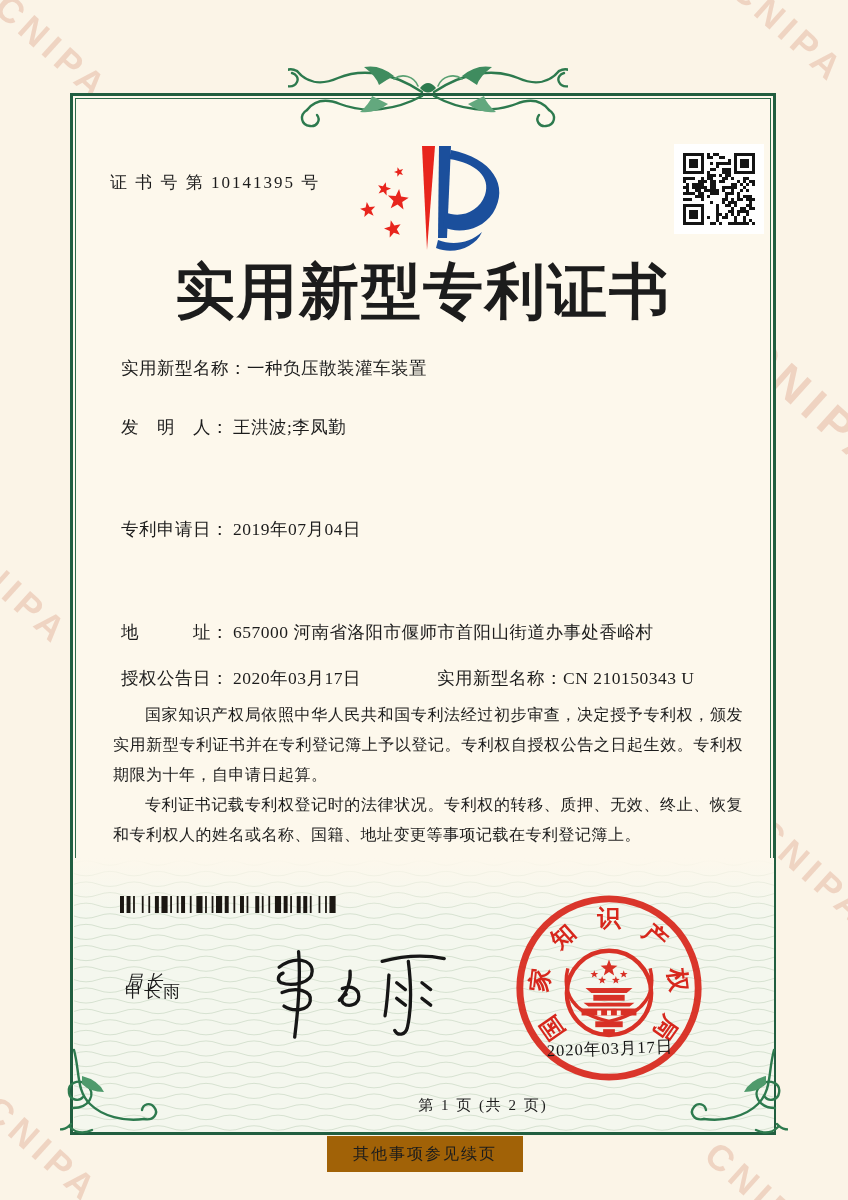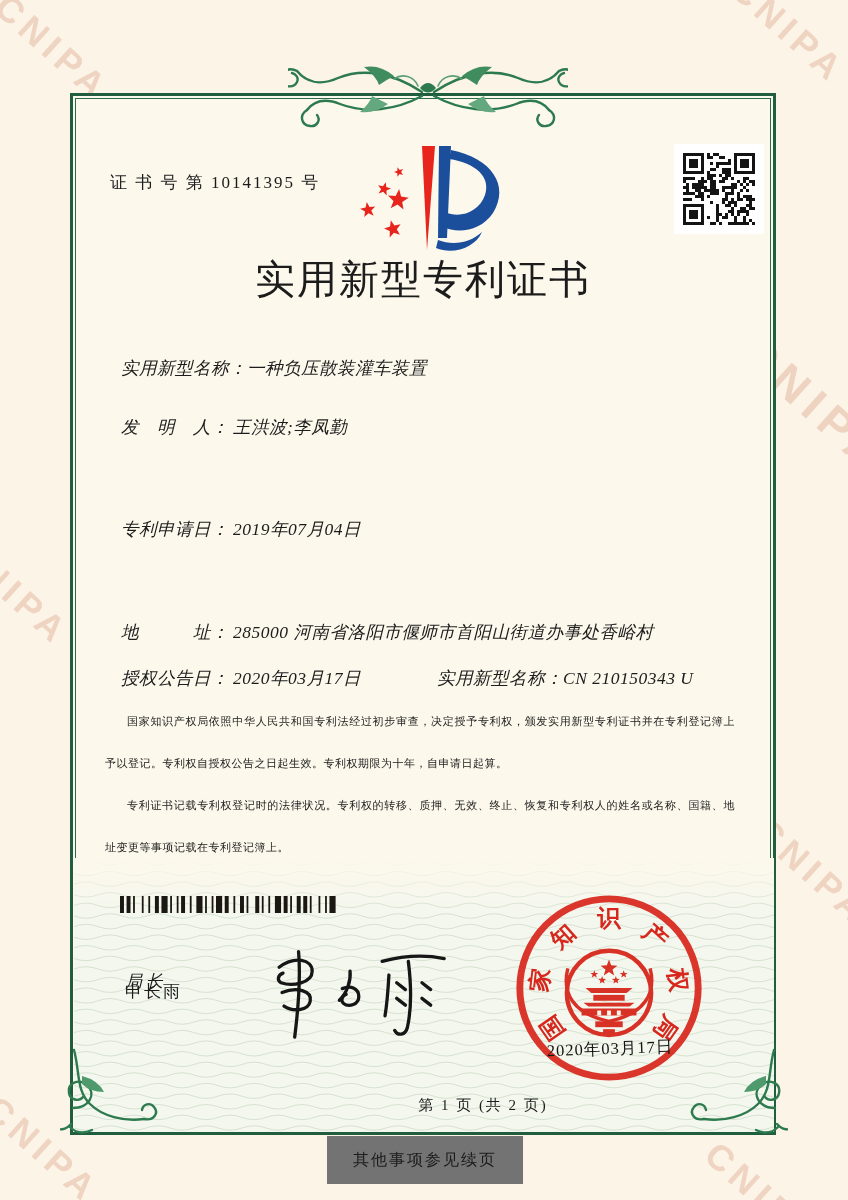--- a/index.html
+++ b/index.html
@@ -18,45 +18,45 @@
   
   .waves{position:absolute;left:74px;top:858px;}
   .wave-fade{position:absolute;left:74px;top:858px;width:700px;height:55px;
              background:linear-gradient(#fdf8ec,rgba(253,248,236,0));}
   .orn{position:absolute;}
   
   .cert-no{position:absolute;left:110px;top:148px;font-size:17px;letter-spacing:2px;margin-top:23px;}
   .logo{position:absolute;left:340px;top:138px;}
   .qr-wrap{position:absolute;left:674px;top:144px;width:90px;height:90px;background:#ffffff;}
   .title{position:absolute;left:70px;width:706px;top:252px;text-align:center;
-         font-size:40px;font-weight:400;letter-spacing:2px;}
-  
-  .row{position:absolute;left:121px;width:640px;font-size:17.5px;letter-spacing:.5px;font-style:italic;}
+         font-size:60px;font-weight:700;letter-spacing:2px;}
+  
+  .row{position:absolute;left:121px;width:640px;font-size:17.5px;letter-spacing:.5px;}
   .lab{display:inline-block;min-width:112px;}
   .pair2{position:absolute;left:316px;top:0;}
   
-  .paras{position:absolute;left:105px;top:700px;width:630px;font-size:11px;
-         line-height:42px;text-align:justify;letter-spacing:.5px;}
+  .paras{position:absolute;left:113px;top:700px;width:630px;font-size:16px;
+         line-height:30px;text-align:justify;letter-spacing:.5px;}
   .paras p{margin:0;text-indent:2em;}
   
   .barcode{position:absolute;left:120px;top:896px;}
   
   .sig-title{position:absolute;left:125px;top:970px;font-size:17px;letter-spacing:4px;font-style:italic;}
   .sig-name{position:absolute;left:125px;top:980px;font-size:17px;letter-spacing:2px;}
   .sig-svg{position:absolute;left:250px;top:942px;}
   
   .seal{position:absolute;left:511px;top:890px;}
   .seal-date{position:absolute;left:515px;top:1038px;width:190px;text-align:center;
              font-size:16.5px;letter-spacing:1px;color:#141414;transform:rotate(-2deg);}
   .seal-char{font-size:24px;font-weight:700;fill:#d7271c;text-anchor:middle;dominant-baseline:central;
              font-family:"Liberation Serif","DejaVu Serif",serif;}
   
   .page-no{position:absolute;left:70px;width:826px;top:1096px;text-align:center;
            font-size:15px;letter-spacing:2px;}
-  .cont-box{position:absolute;left:327px;top:1136px;width:196px;height:48px;background:#737373;
+  .cont-box{position:absolute;left:327px;top:1136px;width:196px;height:36px;background:#a16207;
             display:flex;align-items:center;justify-content:center;font-size:16px;letter-spacing:2px;}
 </style>
 </head>
 <body>
 
 <div class="page">
 
   <span class="wm wm-pink" style="left:52px;top:48px">CNIPA</span>
   <span class="wm wm-pink" style="left:788px;top:30px">CNIPA</span>
   <span class="wm wm-pink-lg" style="left:815px;top:405px">CNIPA</span>
@@ -352,21 +352,21 @@
   <div class="row" style="top:356px">
     <span class="lab">实用新型名称：</span><span>一种负压散装灌车装置</span>
   </div>
   <div class="row" style="top:415px">
     <span class="lab">发　明　人：</span><span>王洪波;李凤勤</span>
   </div>
   <div class="row" style="top:517px">
     <span class="lab">专利申请日：</span><span>2019年07月04日</span>
   </div>
   <div class="row" style="top:620px">
-    <span class="lab">地　　　址：</span><span>285000 河南省洛阳市偃师市首阳山街道办事处香峪村</span>
+    <span class="lab">地　　　址：</span><span>657000 河南省洛阳市偃师市首阳山街道办事处香峪村</span>
   </div>
   <div class="row" style="top:666px">
     <span class="lab">授权公告日：</span><span>2020年03月17日</span>
     <span class="pair2">
       <span class="lab">实用新型名称：</span><span>CN 210150343 U</span>
     </span>
   </div>
 
   <div class="paras">
     <p>国家知识产权局依照中华人民共和国专利法经过初步审查，决定授予专利权，颁发实用新型专利证书并在专利登记簿上予以登记。专利权自授权公告之日起生效。专利权期限为十年，自申请日起算。</p>

